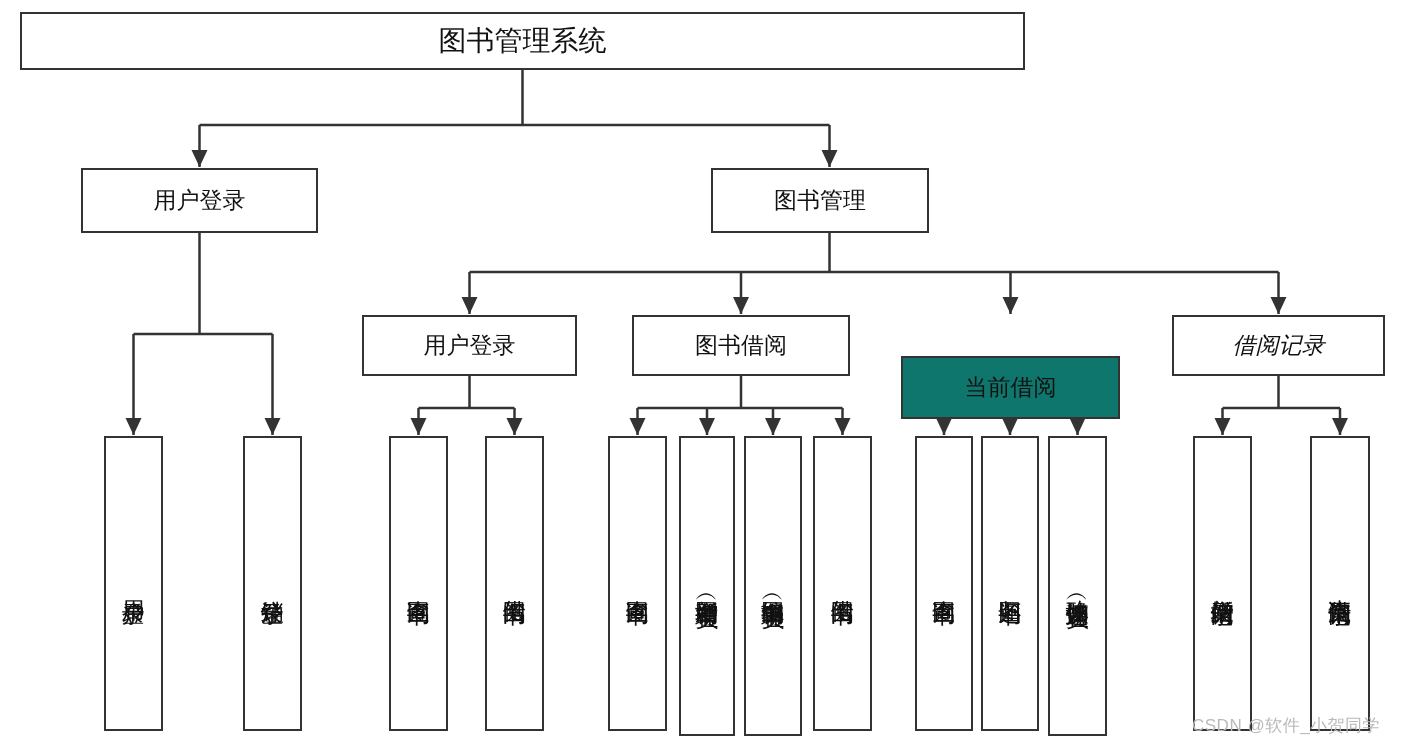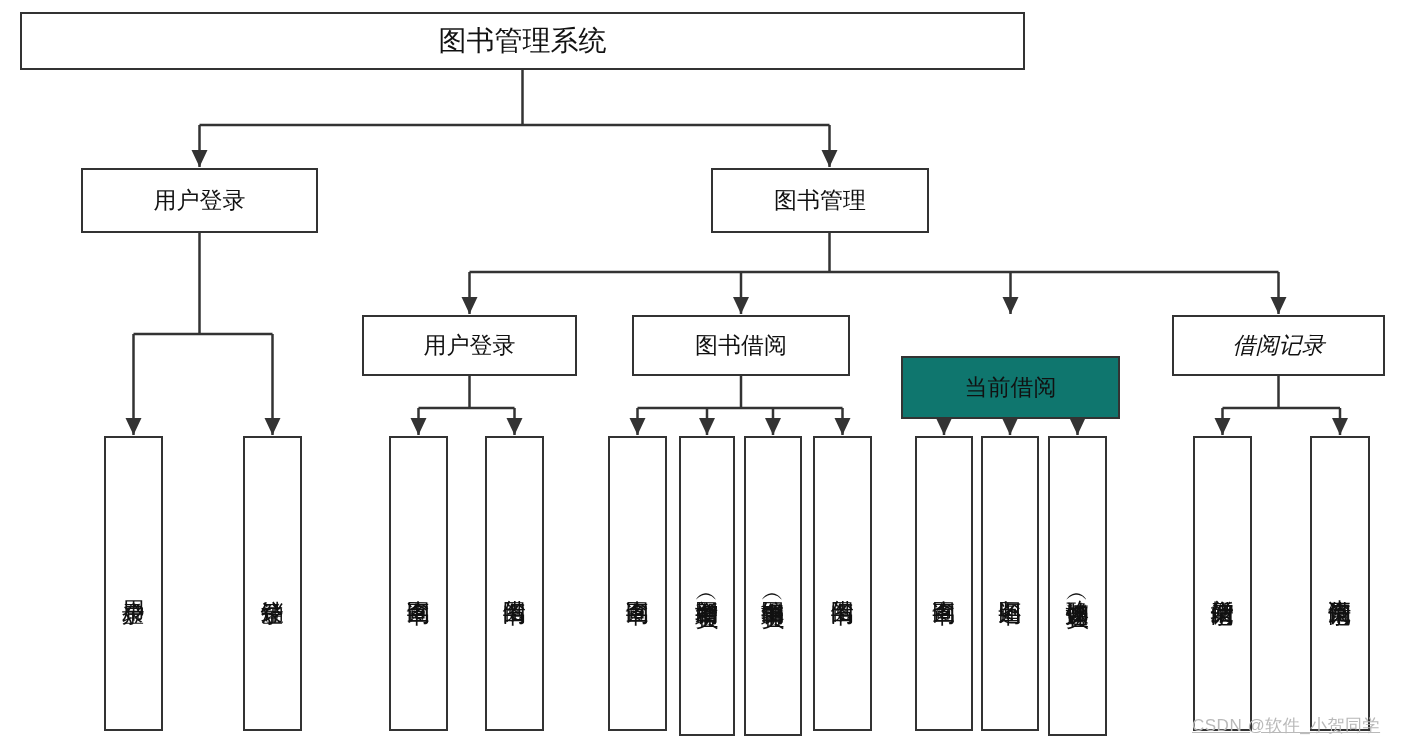--- a/index.html
+++ b/index.html
@@ -172,14 +172,14 @@
       <div class="node vert" style="left: 1048px; top: 436px; width: 59px; height: 300px; border-color: rgb(51, 51, 51); background: rgb(255, 255, 255);">
         <span class="label">确认归还（管理员）</span>
       </div>
       <div class="node vert" style="left: 1193px; top: 436px; width: 59px; height: 295px; border-color: rgb(51, 51, 51); background: rgb(255, 255, 255);">
         <span class="label">新增借阅记录</span>
       </div>
       <div class="node vert" style="left: 1310px; top: 436px; width: 60px; height: 295px; border-color: rgb(51, 51, 51); background: rgb(255, 255, 255);">
         <span class="label">查询借阅记录</span>
       </div>
     </div>
-  <div class="watermark" style="left: 1192px; top: 714px; color: rgb(185, 185, 185); text-decoration: underline;">CSDN @软件_小贺同学</div>
+  <div class="watermark" style="left: 1192px; top: 714px; color: rgb(185, 185, 185);">CSDN @软件_小贺同学</div>
 </div>
 
 </body></html>

